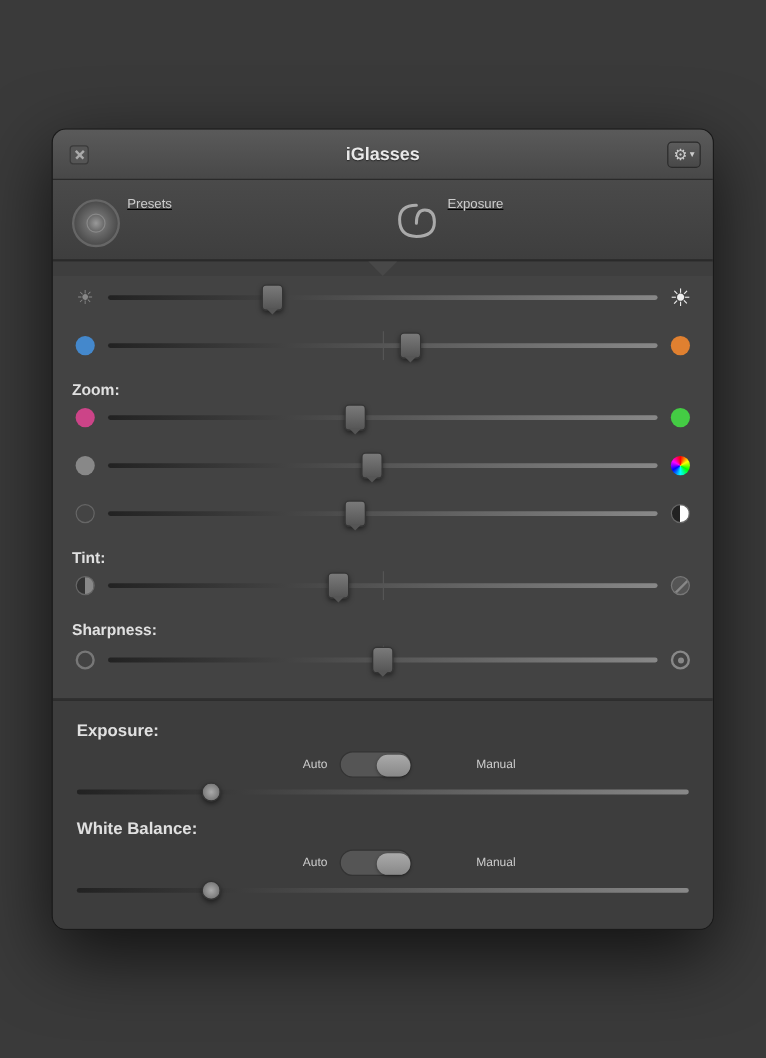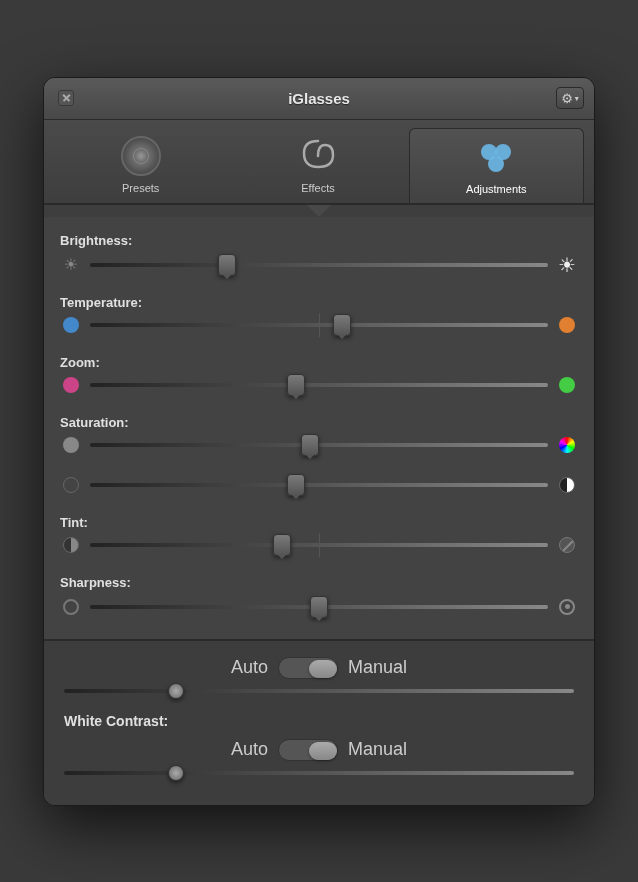--- a/index.html
+++ b/index.html
@@ -85,26 +85,26 @@
       display: flex;
       align-items: center;
       padding: 8px 10px 0;
       gap: 4px;
       border-bottom: 2px solid #2a2a2a;
     }
 
     .tab {
       flex: 1;
       display: flex;
-      flex-direction: column;
-      align-items: center;
+      align-items: flex-start;
       padding: 6px 4px 8px;
       cursor: pointer;
       border-radius: 6px 6px 0 0;
       gap: 4px;
+      text-decoration: underline;
     }
 
     .tab.active {
       background: linear-gradient(to bottom, #525252, #424242);
       border: 1px solid #2a2a2a;
       border-bottom: none;
     }
 
     .tab-icon {
       width: 44px;
@@ -275,22 +275,23 @@
 
     .toggle-row {
       display: flex;
       align-items: center;
       justify-content: center;
       gap: 10px;
       margin-bottom: 10px;
     }
 
     .toggle-option {
-      font-size: 18px;
+      font-size: 10px;
       color: #ccc;
+      margin-left: 44px;
     }
 
     .toggle-switch {
       width: 60px;
       height: 22px;
       background: #555;
       border-radius: 11px;
       position: relative;
       cursor: pointer;
       border: 1px solid #333;
@@ -361,66 +362,46 @@
     </div>
 
     <div class="tab">
       <div class="tab-icon">
         <div class="effects-icon">
           <svg width="38" height="38" viewBox="0 0 38 38">
             <path d="M19 19 Q19 8 26 8 Q34 8 34 18 Q34 30 19 30 Q5 30 5 16 Q5 4 19 4" fill="none" stroke="#aaa" stroke-width="2.5" stroke-linecap="round"></path>
           </svg>
         </div>
       </div>
-      <span class="tab-label">Effects</span>
-    </div>
-
-    <div class="tab active">
-      <div class="tab-icon">
-        <div class="adjustments-icon">
-          <svg width="38" height="38" viewBox="0 0 38 38">
-            <circle cx="12" cy="14" r="8" fill="#6bb8e8" opacity="0.9"></circle>
-            <circle cx="26" cy="14" r="8" fill="#6bb8e8" opacity="0.9"></circle>
-            <circle cx="19" cy="26" r="8" fill="#6bb8e8" opacity="0.9"></circle>
-          </svg>
-        </div>
-      </div>
-      <span class="tab-label">Adjustments</span>
-    </div>
+      <span class="tab-label">Exposure</span>
+    </div>
+
 
 
   </div>
 
   <div style="background:#3e3e3e; display:flex; justify-content:center; padding-bottom:0;">
     <div style="width:0;height:0;border-left:12px solid transparent;border-right:12px solid transparent;border-top:12px solid #484848;"></div>
   </div>
 
   <div class="sliders-section">
 
-    <div class="slider-with-icons" style="margin-bottom:12px;">
-      <div style="min-width:120px;">
-        <span class="slider-label-text">Brightness:</span>
-      </div>
-    </div>
     <div class="slider-with-icons" style="margin-bottom:16px;margin-top:-8px;">
       <div class="slider-left-icon">
         <span style="color:#888;font-size:16px;">☀</span>
       </div>
       <div class="slider-track-container" style="flex:1;position:relative;height:24px;display:flex;align-items:center;">
         <div class="slider-track"></div>
         <div class="slider-thumb" style="left:30%;"></div>
       </div>
       <div class="slider-right-icon">
         <span style="color:#eee;font-size:20px;">☀</span>
       </div>
     </div>
 
-    <div style="margin-bottom:2px;">
-      <span class="slider-label-text">Temperature:</span>
-    </div>
     <div class="slider-with-icons" style="margin-bottom:16px;">
       <div class="slider-left-icon">
         <div class="circle-blue"></div>
       </div>
       <div class="slider-track-container" style="flex:1;position:relative;height:24px;display:flex;align-items:center;">
         <div class="slider-track"></div>
         <div style="position:absolute;left:50%;top:0;width:1px;height:100%;background:#555;"></div>
         <div class="slider-thumb" style="left:55%;"></div>
       </div>
       <div class="slider-right-icon">
@@ -437,23 +418,20 @@
       </div>
       <div class="slider-track-container" style="flex:1;position:relative;height:24px;display:flex;align-items:center;">
         <div class="slider-track"></div>
         <div class="slider-thumb" style="left:45%;"></div>
       </div>
       <div class="slider-right-icon">
         <div class="circle-green"></div>
       </div>
     </div>
 
-    <div style="margin-bottom:2px;">
-      <span class="slider-label-text">Saturation:</span>
-    </div>
     <div class="slider-with-icons" style="margin-bottom:16px;">
       <div class="slider-left-icon">
         <div class="circle-gray"></div>
       </div>
       <div class="slider-track-container" style="flex:1;position:relative;height:24px;display:flex;align-items:center;">
         <div class="slider-track"></div>
         <div class="slider-thumb" style="left:48%;"></div>
       </div>
       <div class="slider-right-icon">
         <div class="circle-color-wheel"></div>
@@ -510,36 +488,37 @@
         </div>
       </div>
     </div>
 
   </div>
 
   <div class="divider"></div>
 
   <div class="exposure-section">
 
+    <div class="section-label">Exposure:</div>
 
     <div class="toggle-row">
       <span class="toggle-option">Auto</span>
       <div class="toggle-switch">
         <div class="toggle-knob"></div>
       </div>
       <span class="toggle-option">Manual</span>
     </div>
 
     <div style="position:relative;margin-bottom:20px;">
       <div class="exposure-slider">
         <div class="exposure-thumb" style="left:22%;"></div>
       </div>
     </div>
 
-    <div class="section-label">White Contrast:</div>
+    <div class="section-label">White Balance:</div>
 
     <div class="toggle-row">
       <span class="toggle-option">Auto</span>
       <div class="toggle-switch">
         <div class="toggle-knob"></div>
       </div>
       <span class="toggle-option">Manual</span>
     </div>
 
     <div style="position:relative;margin-bottom:10px;">

